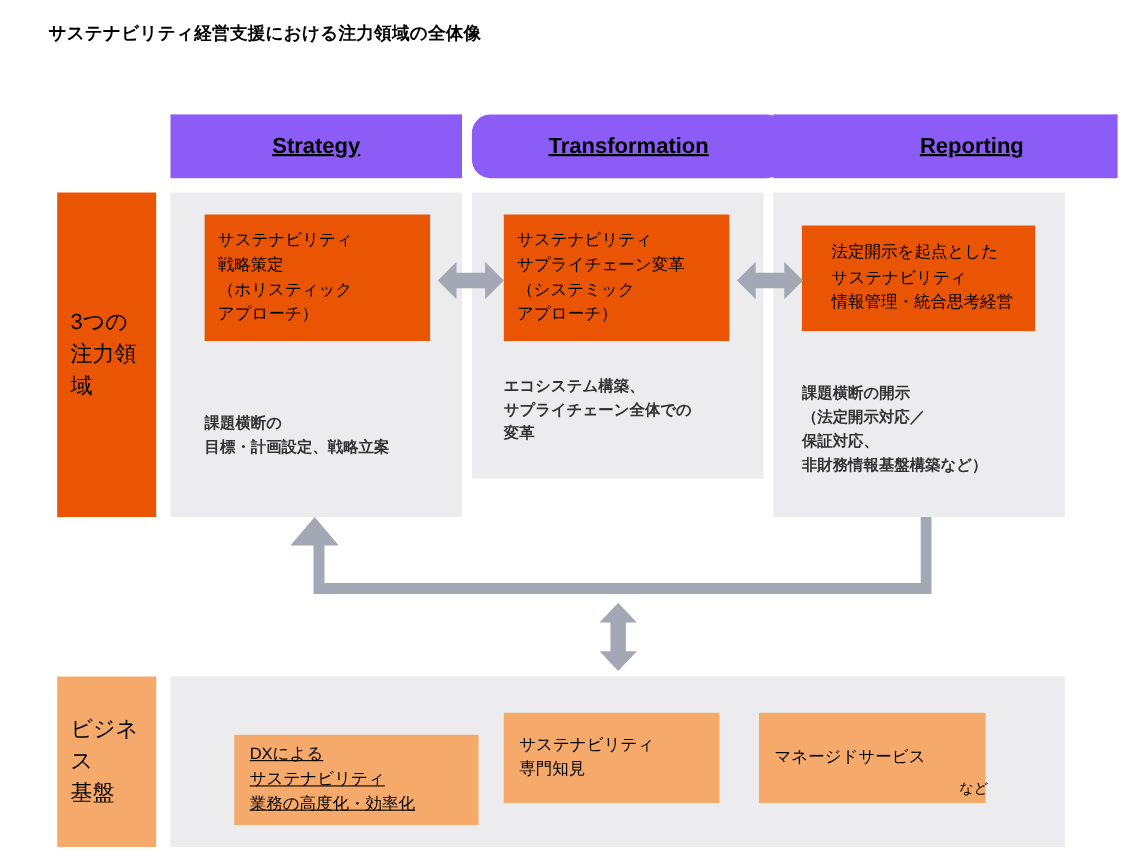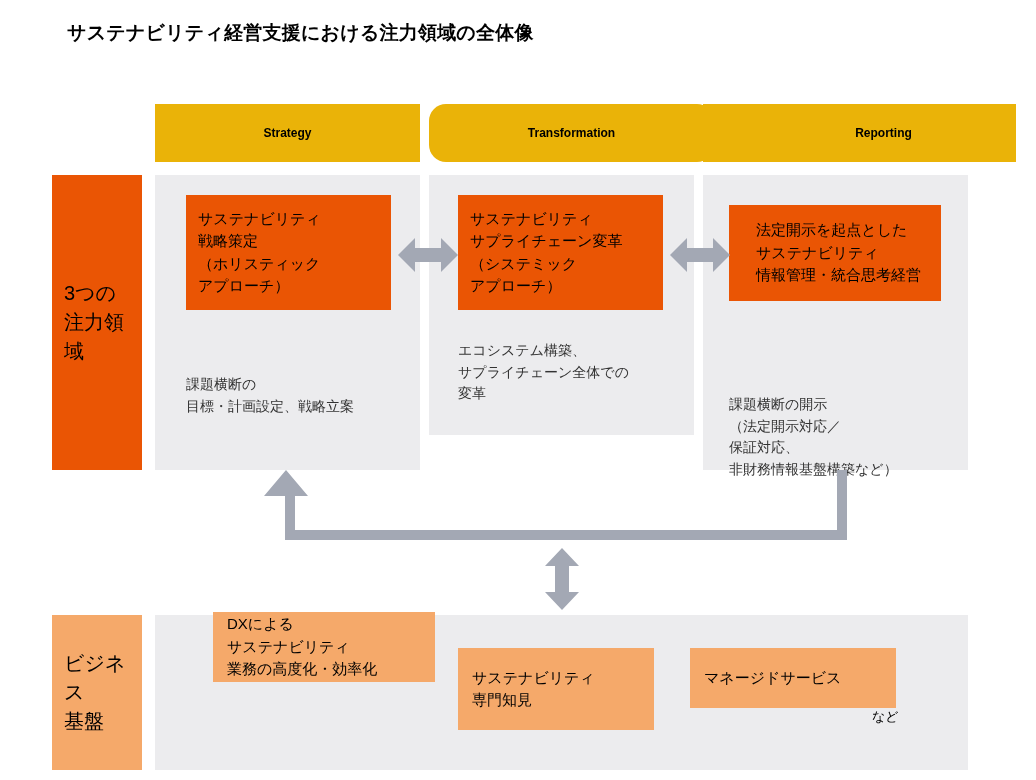--- a/index.html
+++ b/index.html
@@ -18,40 +18,40 @@
     position: relative;
     width: 1036px;
     height: 780px;
   }
 
   
   .page-title {
     position: absolute;
     left: 44px;
     top: 20px;
-    font-size: 19px;
+    font-size: 16px;
     font-weight: bold;
     letter-spacing: 0.2px;
     color: #000000;
     white-space: nowrap;
-    margin-left: 23px;
   }
 
   
   .col-header {
     position: absolute;
     top: 104px;
     height: 58px;
-    background: #eab308;
-    color: #000000;
-    font-size: 12px;
+    background: #8b5cf6;
+    color: #000000;
+    font-size: 20px;
     font-weight: bold;
     display: flex;
     align-items: center;
     justify-content: center;
+    text-decoration: underline;
   }
   .col-header.c0 { left: 155px;  width: 265px; }
   .col-header.c1 { left: 429px;  width: 285px; border-radius: 17px; }
   .col-header.c2 { left: 703px;  width: 265px; padding-left: 48px; }
 
   
   .side-label {
     position: absolute;
     display: flex;
     align-items: center;
@@ -103,24 +103,25 @@
   .focus-box.f1 { left: 458px; top: 195px; width: 205px; height: 115px; }
   .focus-box.f2 { left: 729px; top: 205px; width: 212px; height: 96px; padding-left: 27px;  }
 
   
   .caption {
     position: absolute;
     font-size: 14px;
     line-height: 1.55;
     color: #333333;
     white-space: pre-line;
+    font-weight: bold;
   }
   .caption.t0 { left: 186px; top: 362px; width: 230px; margin-top: 12px; }
   .caption.t1 { left: 458px; top: 340px; width: 230px; }
-  .caption.t2 { left: 729px; top: 347px; width: 230px; margin-top: 47px; }
+  .caption.t2 { left: 729px; top: 347px; width: 230px; }
 
   
   .h-arrow {
     position: absolute;
     top: 236px;
     width: 60px;
     height: 38px;
   }
   .h-arrow.a0 { left: 398px; }
   .h-arrow.a1 { left: 670px; }
@@ -159,23 +160,23 @@
     background: #f5a96a;
     color: #000000;
     font-size: 15px;
     line-height: 1.5;
     padding: 10px 14px;
     box-sizing: border-box;
     white-space: pre-line;
     display: flex;
     align-items: center;
   }
-  .base-box.b0 { left: 213px; top: 612px; width: 222px; height: 70px; }
+  .base-box.b0 { left: 213px; top: 668px; width: 222px; height: 82px; text-decoration: underline; }
   .base-box.b1 { left: 458px; top: 648px; width: 196px; height: 82px; }
-  .base-box.b2 { left: 690px; top: 648px; width: 206px; height: 60px; }
+  .base-box.b2 { left: 690px; top: 648px; width: 206px; height: 82px; }
 
   .etc-note {
     position: absolute;
     left: 872px;
     top: 708px;
     font-size: 13px;
     color: #000000;
     white-space: nowrap;
   }
 </style>

